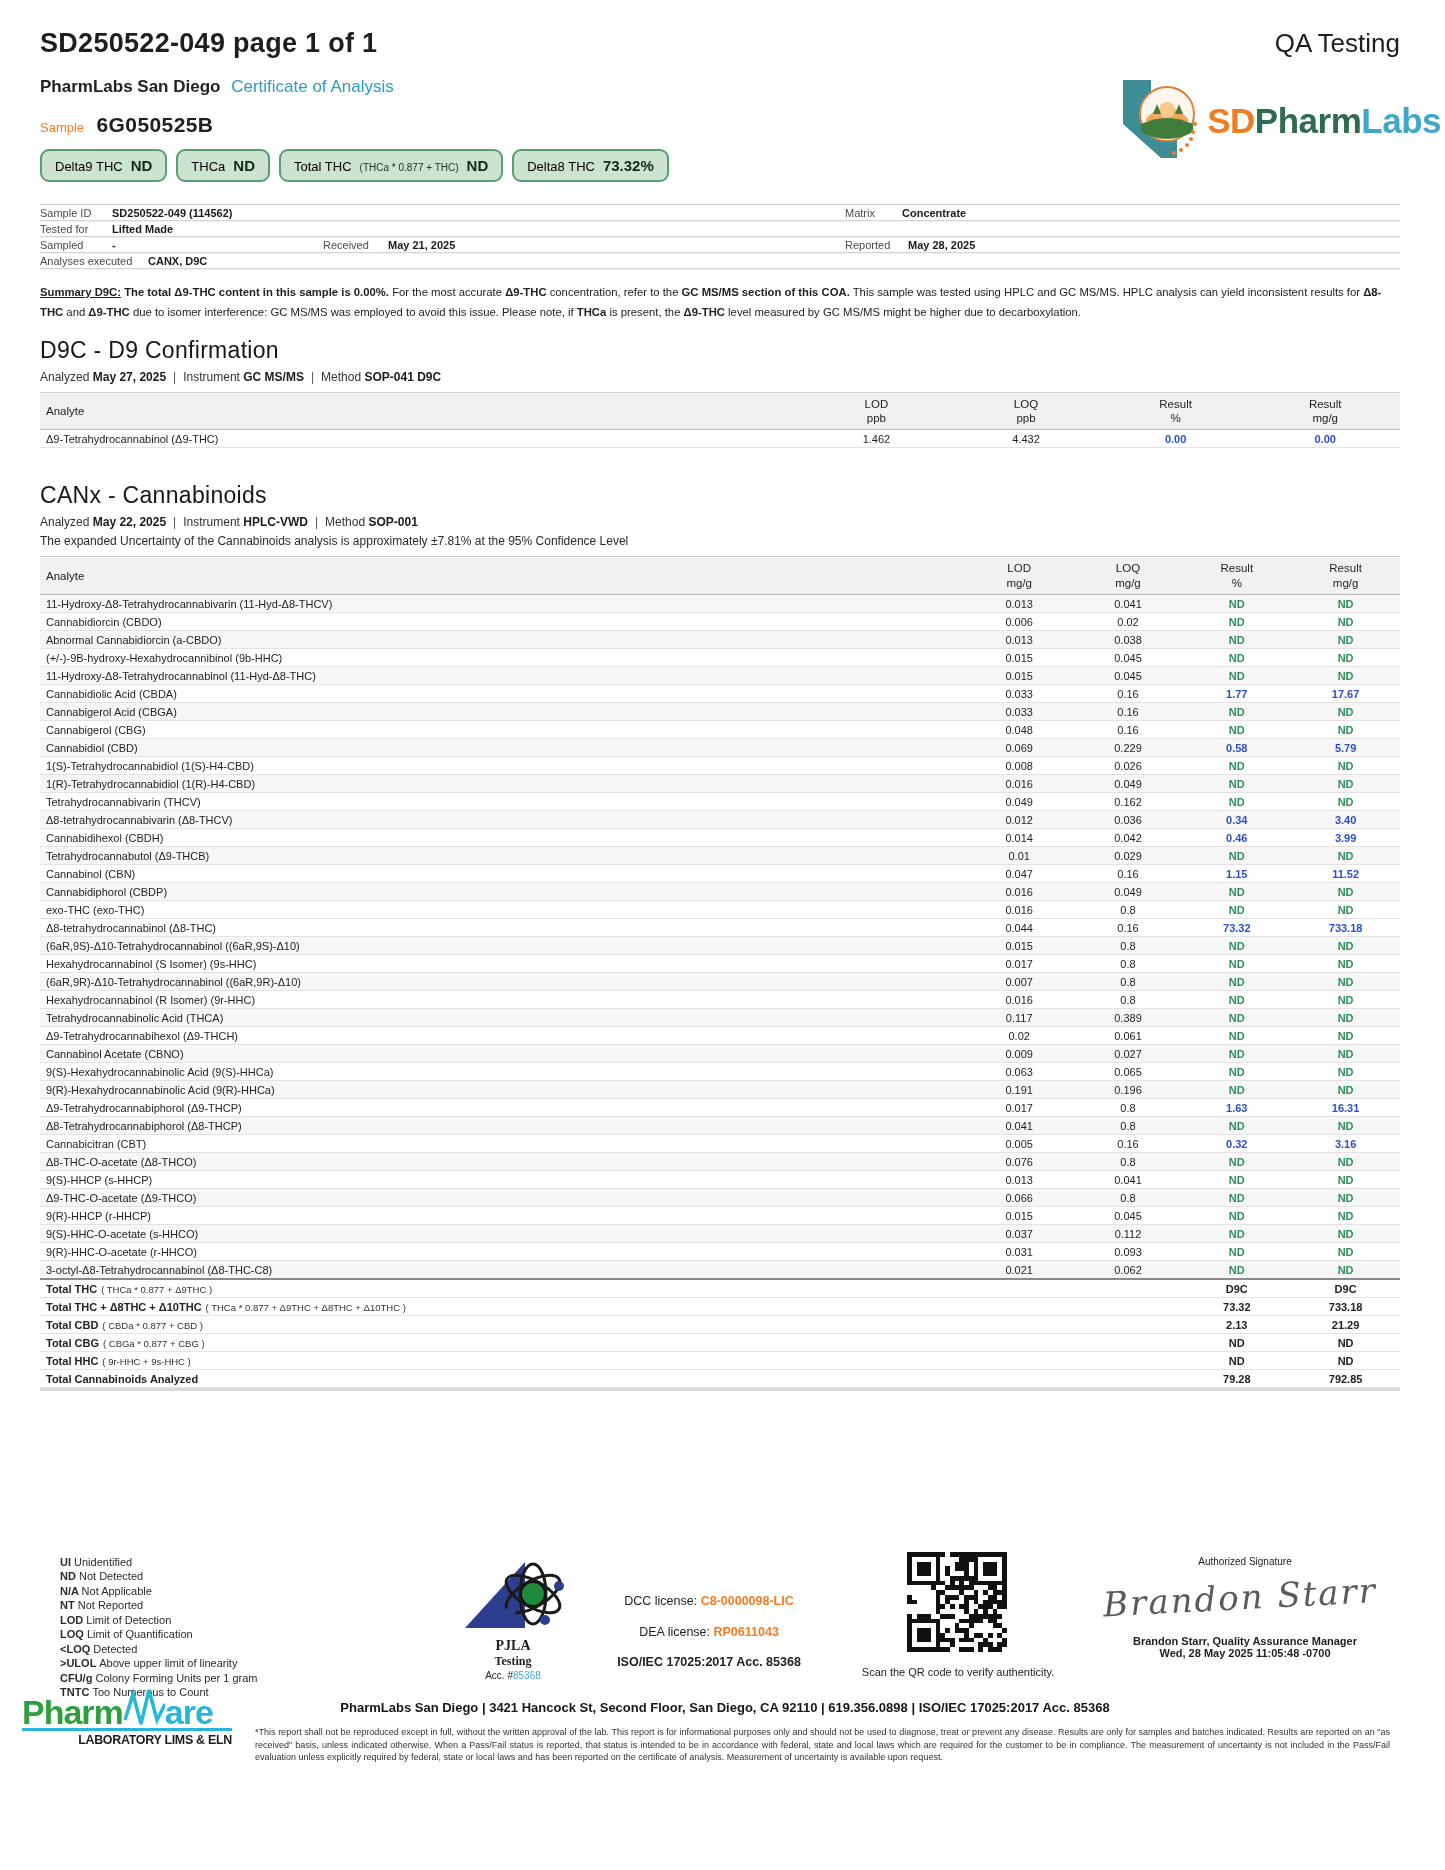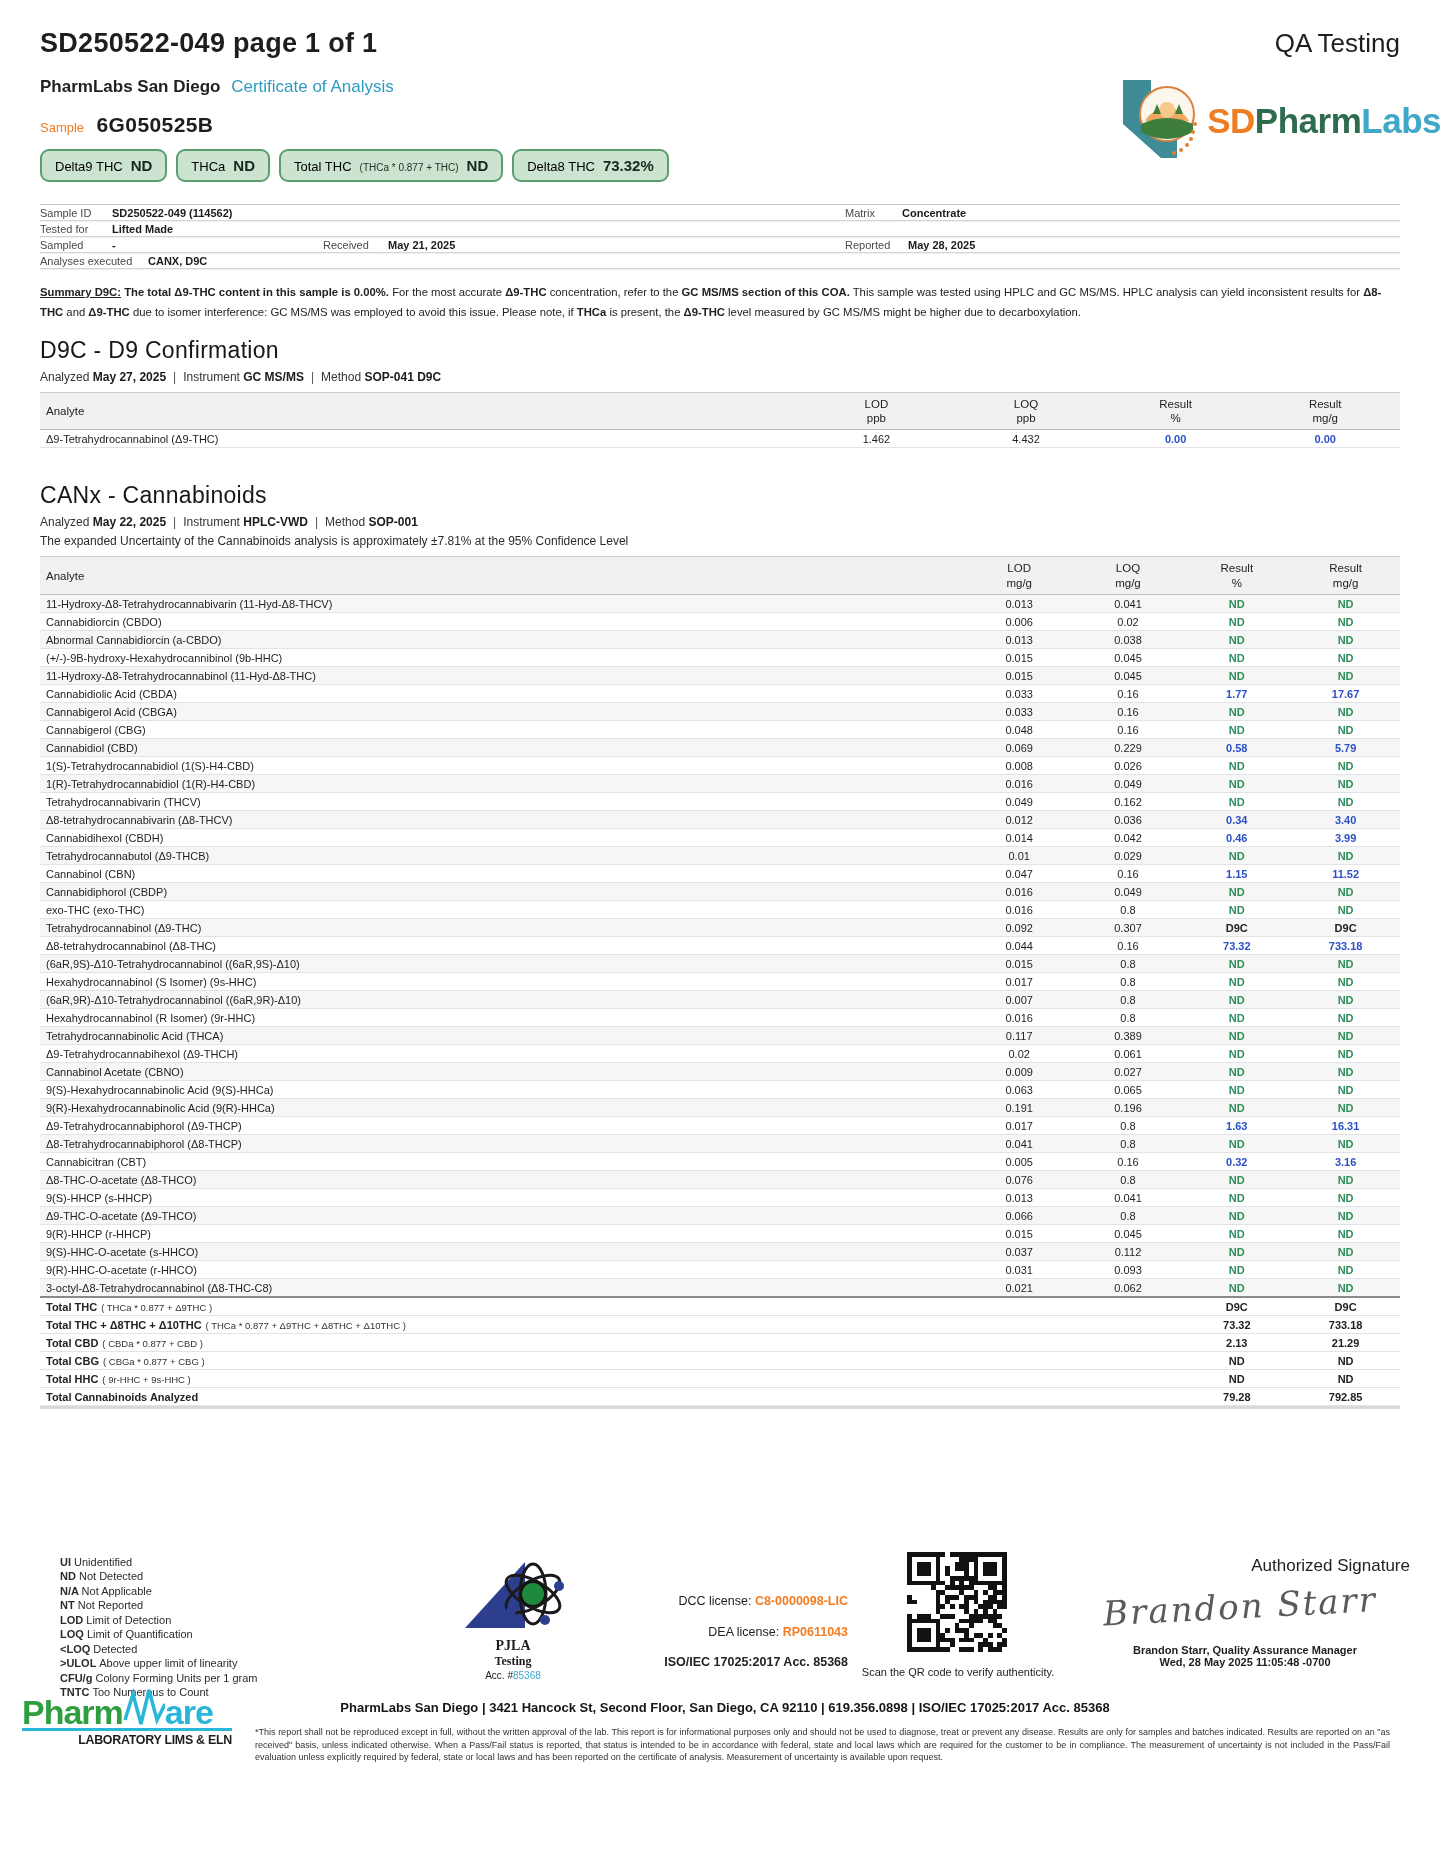--- a/index.html
+++ b/index.html
@@ -75,29 +75,29 @@
   .legend { position:absolute; left:60px; top:1556px; font-size:11px; line-height:1.18; color:#2b2b2b; }
   .legend div { margin-bottom:1.5px; }
   .legend b { font-weight:700; }
 
   .pjla { position:absolute; left:438px; top:1556px; width:150px; text-align:center; }
   .pjla-name { font-family:"Liberation Serif", serif; font-weight:700; font-size:14px; margin-top:2px; }
   .pjla-sub { font-family:"Liberation Serif", serif; font-weight:700; font-size:12px; }
   .pjla-acc { font-size:10px; margin-top:1px; color:#222; }
   .pjla-acc .acc-num { color:#3fa8c9; }
 
-  .licenses { position:absolute; left:618px; top:1586px; width:230px; text-align:right; font-size:12.5px; line-height:2.45; color:#222; }
+  .licenses { position:absolute; left:594px; top:1586px; width:230px; text-align:center; font-size:12.5px; line-height:2.45; color:#222; }
   .lic-val { color:#f47c20; font-weight:600; }
   .lic-iso { font-weight:600; }
 
   .qr-block { position:absolute; left:903px; top:1552px; width:108px; text-align:center; }
   .qr-caption { position:absolute; left:818px; top:1666px; width:280px; text-align:center; font-size:11px; color:#222; }
 
   .sig-block { position:absolute; left:1080px; top:1556px; width:330px; text-align:center; }
-  .sig-title { font-size:17px; color:#222;text-align:right; }
+  .sig-title { font-size:10px; color:#222; }
   .sig-name { font-size:11px; font-weight:600; margin-top:2px; }
   .sig-date { font-size:11px; font-weight:600; }
 
   .address { position:absolute; left:240px; top:1700px; width:970px; text-align:center; font-size:13px; font-weight:700; color:#161616; }
   .disclaimer { position:absolute; left:255px; top:1726px; width:1135px; font-size:9px; line-height:1.4; color:#333; text-align:justify; }
 
   .pw-logo { position:absolute; left:22px; top:1688px; width:220px; }
   .pw-top { display:flex; align-items:flex-end; }
   .pw-pharm { color:#2f9e3e; font-size:34px; font-weight:700; letter-spacing:-1px; }
   .pw-ware { color:#29b6d8; font-size:34px; font-weight:700; letter-spacing:-1px; }
@@ -393,27 +393,20 @@
               <td class="c-num">0.049</td>
               <td class="c-num val-green">ND</td>
               <td class="c-num val-green">ND</td>
             </tr>
             <tr>
               <td class="c-analyte">exo-THC (exo-THC)</td>
               <td class="c-num">0.016</td>
               <td class="c-num">0.8</td>
               <td class="c-num val-green">ND</td>
               <td class="c-num val-green">ND</td>
-            </tr>
-            <tr class="stripe">
-              <td class="c-analyte">Tetrahydrocannabinol (Δ9-THC)</td>
-              <td class="c-num">0.092</td>
-              <td class="c-num">0.307</td>
-              <td class="c-num val-d9c">D9C</td>
-              <td class="c-num val-d9c">D9C</td>
             </tr>
             <tr>
               <td class="c-analyte">Δ8-tetrahydrocannabinol (Δ8-THC)</td>
               <td class="c-num">0.044</td>
               <td class="c-num">0.16</td>
               <td class="c-num val-blue">73.32</td>
               <td class="c-num val-blue">733.18</td>
             </tr>
             <tr class="stripe">
               <td class="c-analyte">(6aR,9S)-Δ10-Tetrahydrocannabinol ((6aR,9S)-Δ10)</td>

